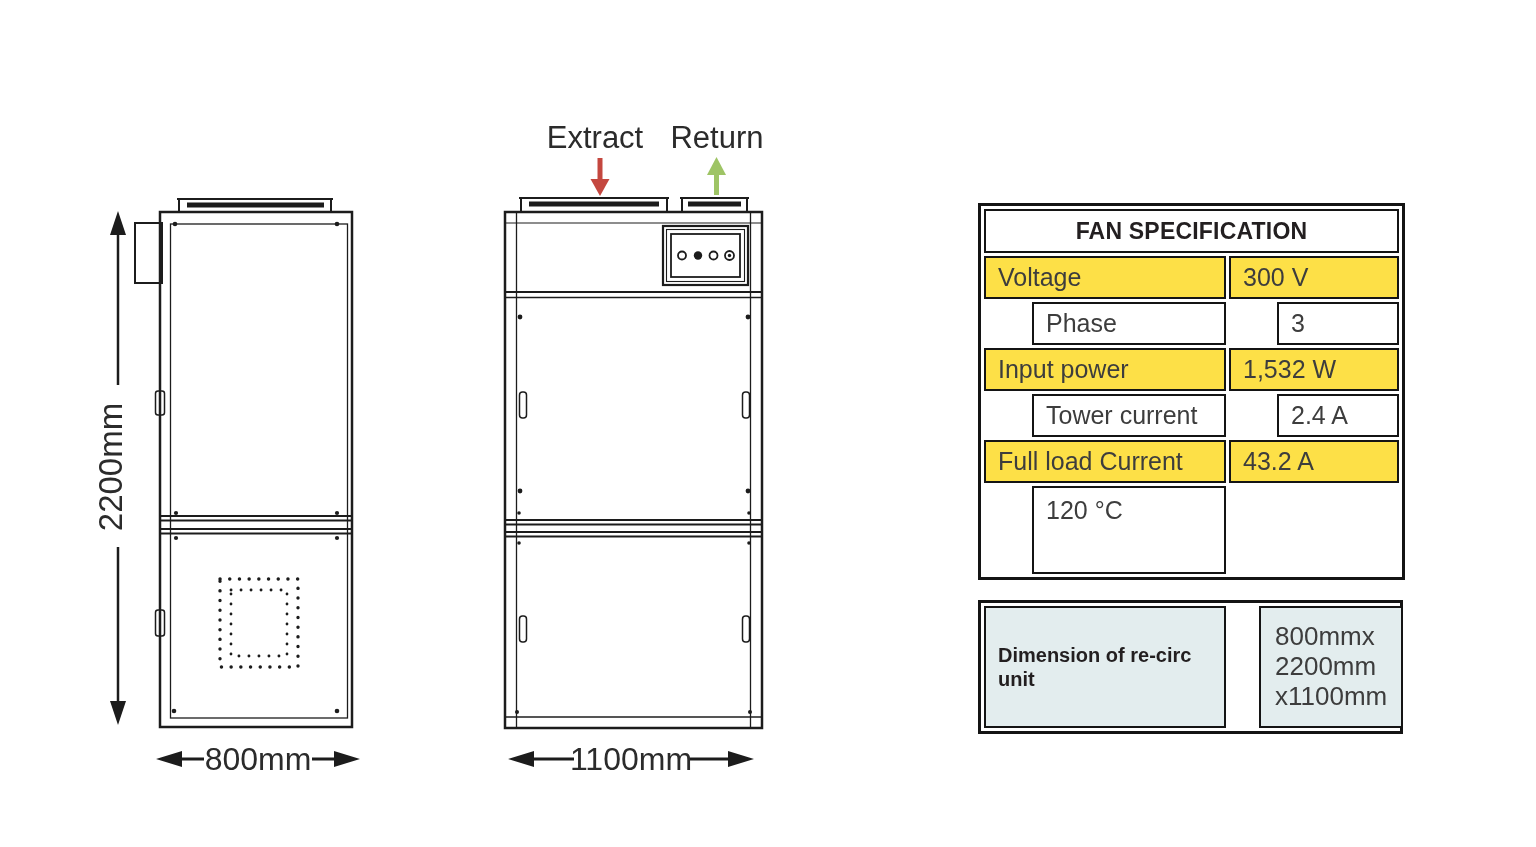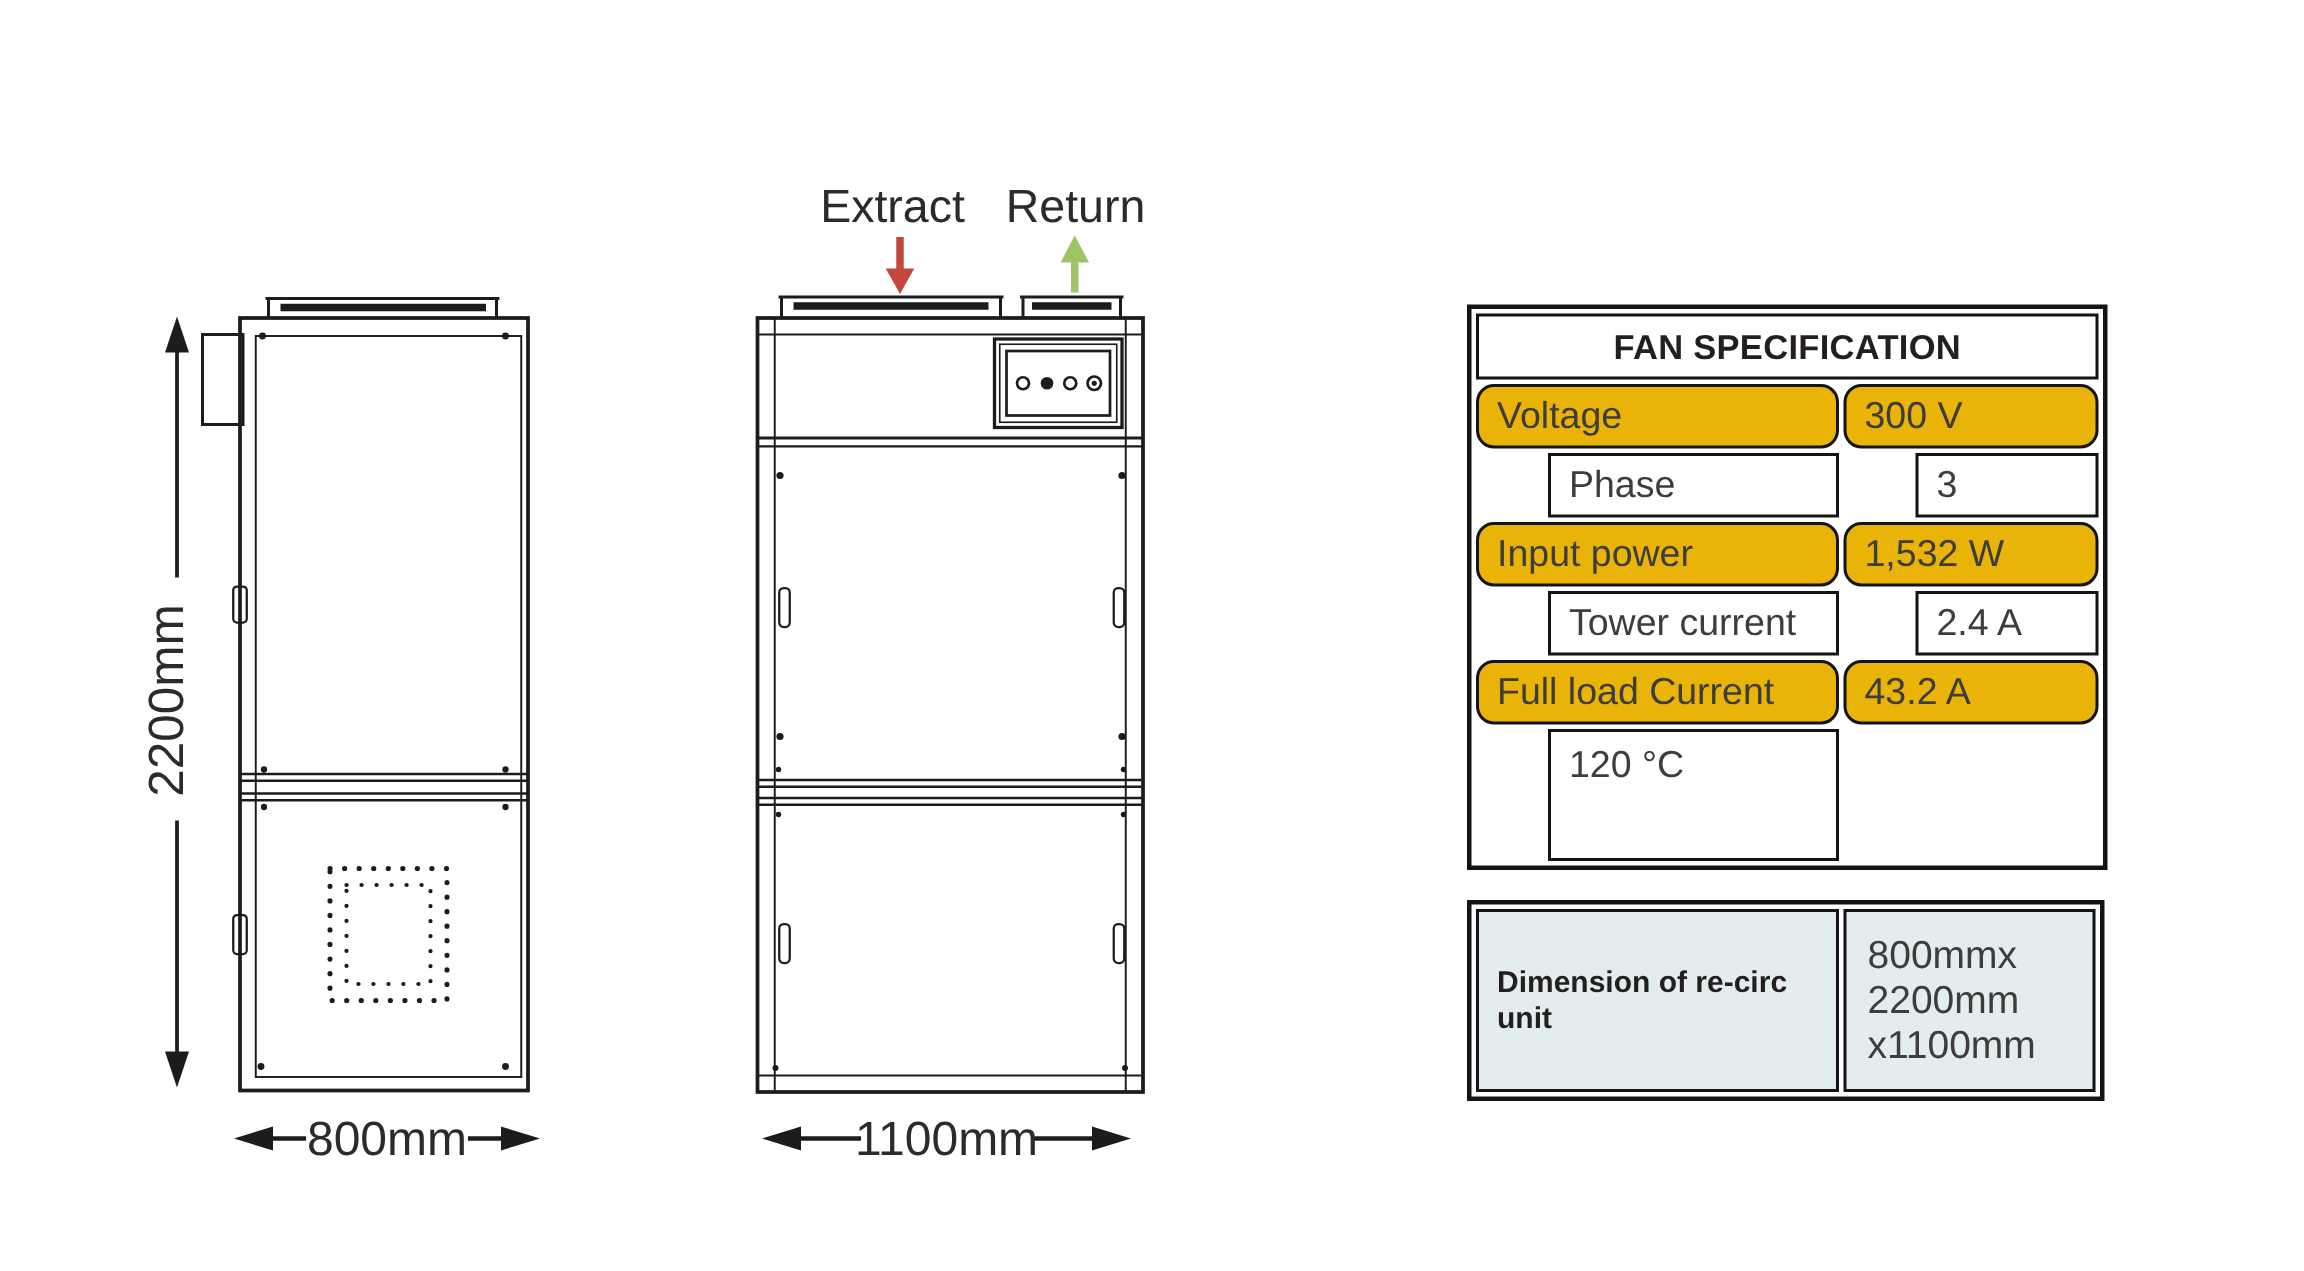--- a/index.html
+++ b/index.html
@@ -23,35 +23,35 @@
     grid-template-rows:44px 43px 43px 43px 43px 43px auto;gap:3px;
   }
   .spec-header{
     grid-column:1 / 3;border:2.5px solid #141414;display:flex;align-items:center;justify-content:center;
     font-size:23px;font-weight:700;color:#231f20;letter-spacing:0.2px;background:#ffffff;
   }
   .cell{
     border:2.5px solid #141414;display:flex;align-items:center;
     padding:2px 12px;font-size:25px;color:#3d3d3d;box-sizing:border-box;line-height:1.15;
   }
-  .bg-lt{background:#eab308;border-radius:12px;}
+  .bg-lt{background:#fde047;}
   .bg-wh{background:#ffffff;margin-left:48px;}
 
   .dim-table{
     position:absolute;left:978px;top:600px;width:425px;height:134px;box-sizing:border-box;
     border:3px solid #141414;background:#ffffff;padding:3px;
     display:grid;grid-template-columns:242px 1fr;gap:3px;
   }
   .dim-label{
     border:2.5px solid #141414;background:#e3edee;display:flex;flex-direction:column;justify-content:center;
     padding:2px 12px;font-size:20px;font-weight:700;color:#231f20;line-height:1.2;
   }
   .dim-value{
     border:2.5px solid #141414;background:#e3edee;display:flex;flex-direction:column;justify-content:center;
-    padding:2px 14px;font-size:26px;color:#3d3d3d;line-height:1.15;
+    padding:2px 14px;font-size:26px;color:#3d3d3d;line-height:1.15;margin-left:30px;
   }
 </style>
 </head>
 <body>
 
 <div class="page">
 
 
   <svg class="drawing-svg" viewBox="0 0 840 705">
 

